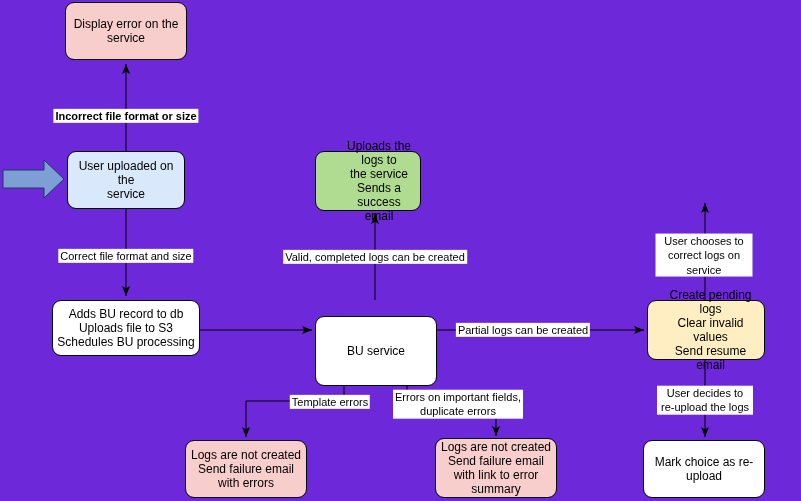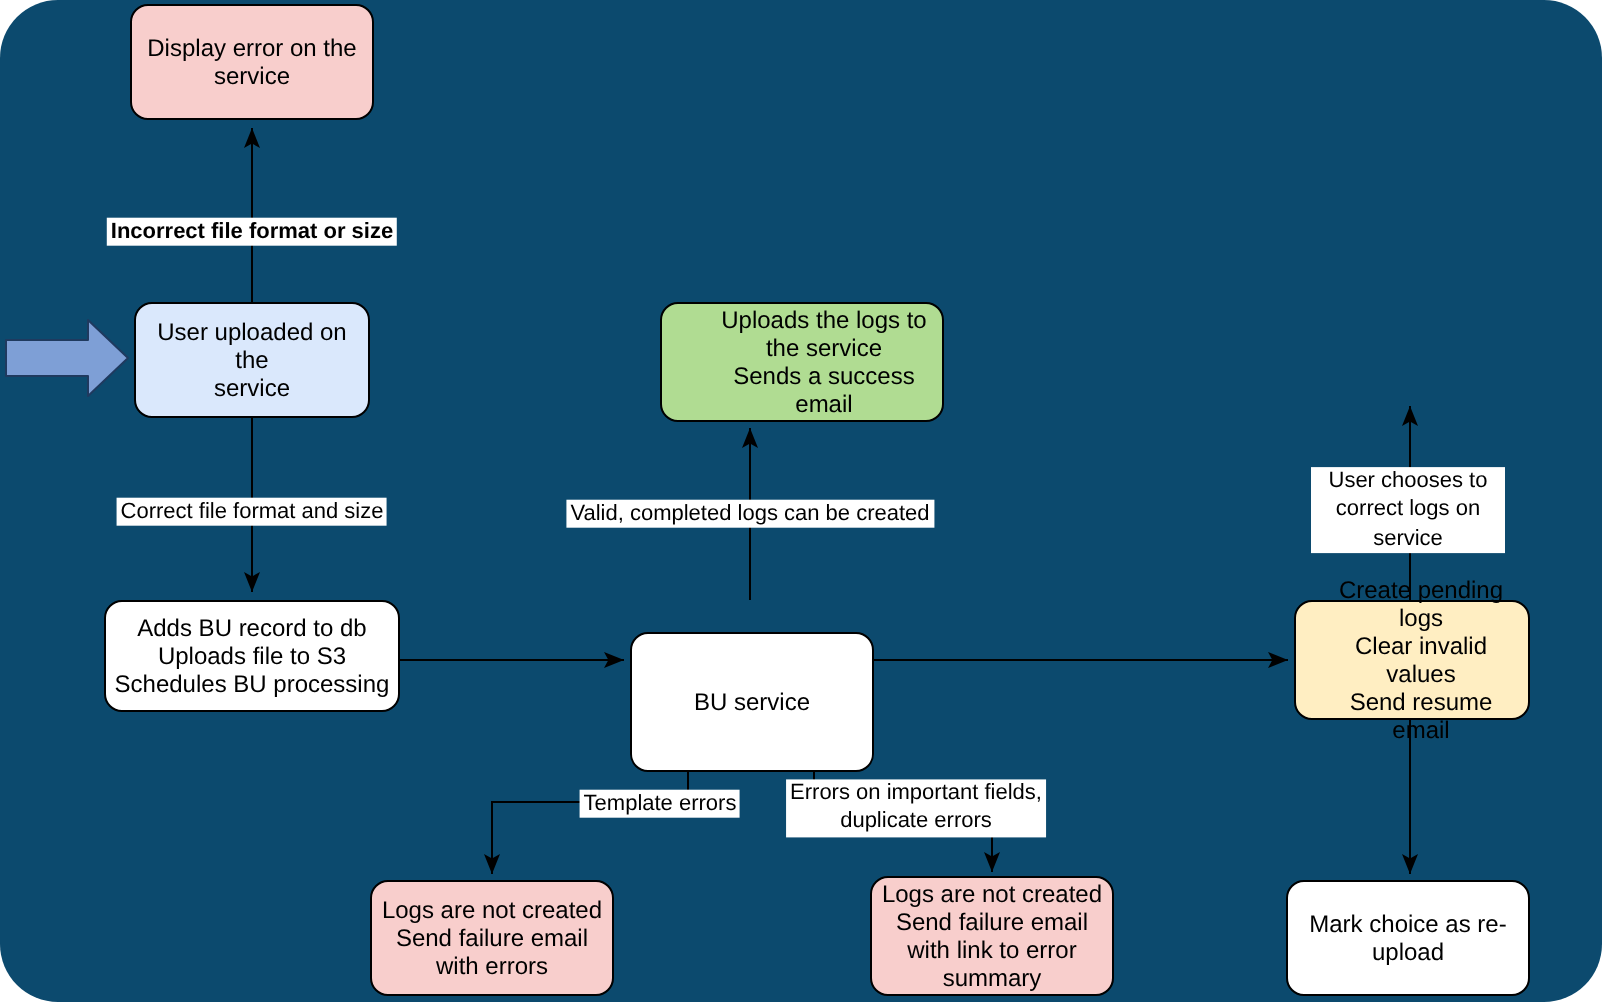--- a/index.html
+++ b/index.html
@@ -1,18 +1,18 @@
 <!DOCTYPE html>
 <html><head>
 <meta charset="utf-8">
 <style>
   html,body { margin:0; padding:0; background:#fff; }
   #canvas {
-    position:relative; width:801px; height:501px; background:#0c4a6e;
-    font-family:"Liberation Sans", sans-serif; color:#000; overflow:hidden;border-radius:29px;
+    position:relative; width:801px; height:501px; background:#6d28d9;
+    font-family:"Liberation Sans", sans-serif; color:#000; overflow:hidden;
   }
   #edges { position:absolute; left:0; top:0; width:801px; height:501px; }
   .node {
     position:absolute; box-sizing:border-box;
     border:1px solid #000; border-radius:9px;
     display:flex; align-items:center; justify-content:center;
     text-align:center; font-size:12px; line-height:1.18;
     white-space:pre-line; padding:2px; background:#fff;
   }
   .elabel {
@@ -49,21 +49,21 @@
 
   <div class="node" style="left: 67px; top: 151px; width: 118px; height: 58px; background-color: rgb(218, 232, 252);">User uploaded on the
 service</div>
 
   <div class="node" style="left: 52px; top: 300px; width: 148px; height: 56px; background-color: rgb(255, 255, 255);">Adds BU record to db
 Uploads file to S3
 Schedules BU processing</div>
 
   <div class="node" style="left: 315px; top: 316px; width: 122px; height: 70px; background-color: rgb(255, 255, 255);">BU service</div>
 
-  <div class="node" style="left: 330px; top: 151px; width: 142px; height: 60px; background-color: rgb(176, 220, 146); padding-left: 24px;">Uploads the logs to
+  <div class="node" style="left: 315px; top: 151px; width: 106px; height: 60px; background-color: rgb(176, 220, 146); padding-left: 24px;">Uploads the logs to
 the service
 Sends a success
 email</div>
 
 
   <div class="node" style="left: 647px; top: 300px; width: 118px; height: 60px; background-color: rgb(255, 238, 194); padding-left: 11px;">Create pending logs
 Clear invalid values
 Send resume email</div>
 
   <div class="node" style="left: 643px; top: 440px; width: 122px; height: 58px; background-color: rgb(255, 255, 255);">Mark choice as re-
@@ -77,22 +77,24 @@
 Send failure email
 with link to error
 summary</div>
 
   <div class="elabel" style="left:126px; top:116px;font-weight:bold;">Incorrect file format or size</div>
 
   <div class="elabel" style="left:126px; top:256px;">Correct file format and size</div>
 
   <div class="elabel" style="left:375px; top:257px;">Valid, completed logs can be created</div>
 
+  <div class="elabel" style="left:523px; top:330px;">Partial logs can be created</div>
 
   <div class="elabel" style="left:330px; top:402px;">Template errors</div>
 
   <div class="elabel" style="left:458px; top:404px;">Errors on important fields,
 duplicate errors</div>
 
   <div class="elabel" style="left:704px; top:255px;">User chooses to correct logs on service</div>
 
+  <div class="elabel" style="left:705px; top:400px;">User decides to re-upload the logs</div>
 
 </div>
 
 </body></html>

